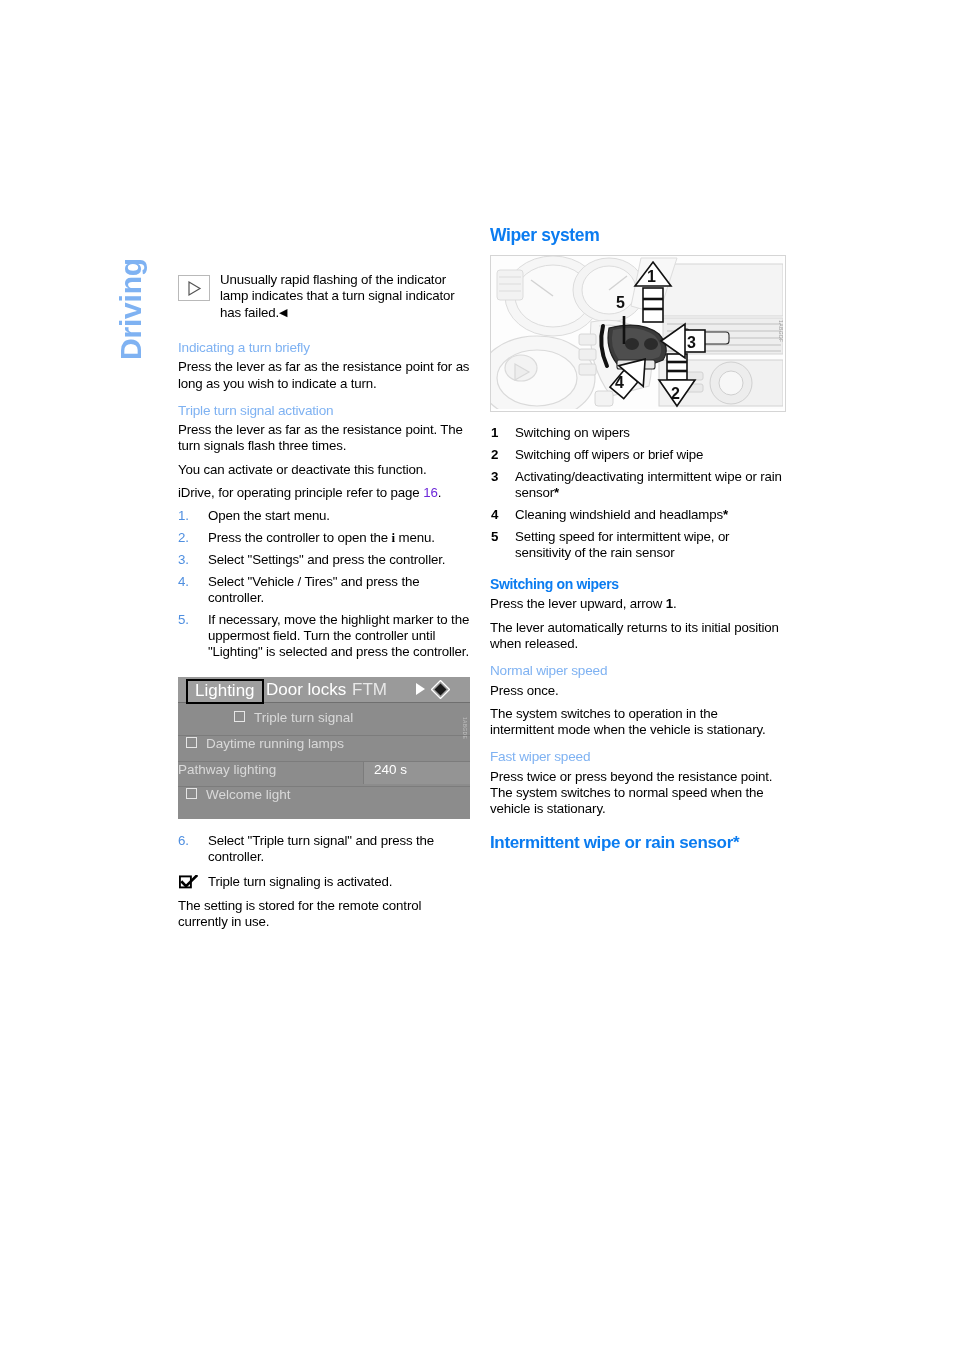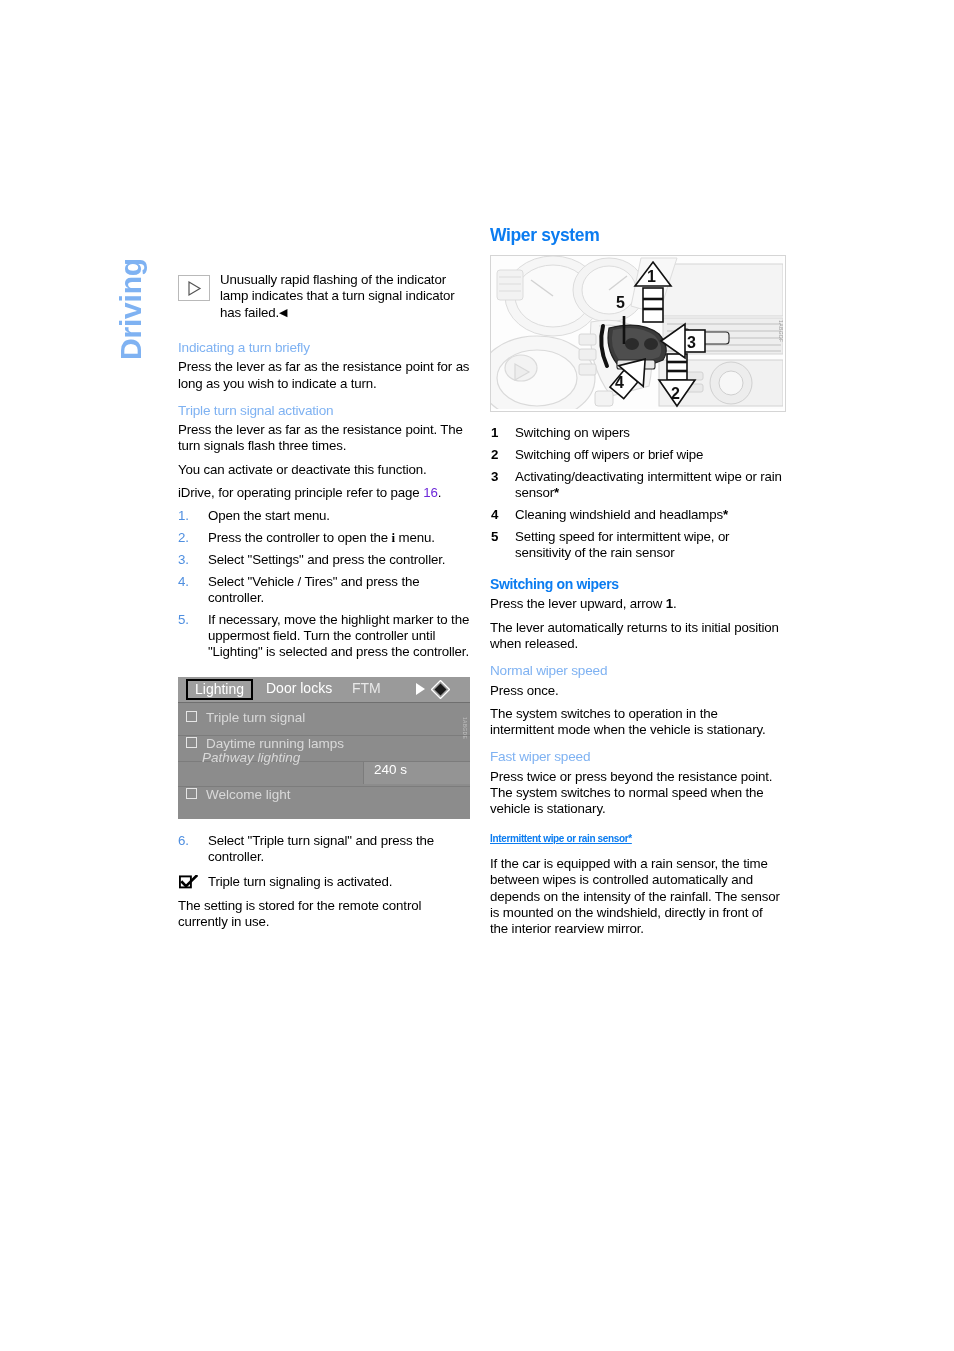--- a/index.html
+++ b/index.html
@@ -84,21 +84,21 @@
   .idrive{
     position:relative;width:292px;height:142px;margin:16px 0 14px 0;
     background:#8c8c8c;overflow:hidden;
     font-family:"Liberation Sans","DejaVu Sans",sans-serif;
   }
   .idrive .bar{
     position:absolute;left:0;top:0;width:292px;height:25px;
     background:#9a9a9a;border-bottom:1px solid #6f6f6f;
   }
   .idrive .tab{
-    position:absolute;top:3px;font-size:14px;color:#ffffff;
+    position:absolute;top:3px;font-size:17px;color:#ffffff;
     font-weight:normal;white-space:nowrap;
   }
   .idrive .tab.sel{
     left:8px;top:2px;color:#ffffff;
     border:2px solid #000;background:#9f9f9f;
     padding:0px 7px 1px 7px;
   }
   .idrive .tab.t2{left:88px;}
   .idrive .tab.t3{left:174px;color:#e8e8e8;}
   .idrive .arrow-r{
@@ -219,32 +219,32 @@
       <div class="tab t3">FTM</div>
 
       <div class="arrow-r"></div>
       <div class="diamond">
         <svg width="19" height="19" viewBox="0 0 19 19">
           <polygon points="9.5,0.5 18.5,9.5 9.5,18.5 0.5,9.5" fill="none" stroke="#ffffff" stroke-width="1.3"></polygon>
           <polygon points="9.5,3.5 15.5,9.5 9.5,15.5 3.5,9.5" fill="#1a1a1a"></polygon>
         </svg>
       </div>
 
-      <div class="row" style="top:33px;">
+      <div class="row" style="top:33px;padding-left:48px;">
         <span class="cb"></span><span>Triple turn signal</span>
       </div>
       <div class="divider" style="top:58px;"></div>
 
       <div class="row" style="top:59px;">
         <span class="cb"></span><span>Daytime running lamps</span>
       </div>
       <div class="divider" style="top:84px;"></div>
 
       <div class="valbox"></div>
-      <div class="row" style="top:73px;padding-left:24px;font-style:italic;">
+      <div class="row" style="top:85px;padding-left:0;">
         <span>Pathway lighting</span>
       </div>
       <div class="val" style="top:85px;">240 s</div>
       <div class="divider" style="top:109px;"></div>
 
       <div class="row" style="top:110px;">
         <span class="cb"></span><span>Welcome light</span>
       </div>
 
       <div class="vcap">1ABGDE</div>
@@ -413,22 +413,21 @@
     <p style="margin-top:7px;">The lever automatically returns to its initial position when released.</p>
 
     <h3 class="h3 sp-top-sm">Normal wiper speed</h3>
     <p class="tight">Press once.</p>
     <p style="margin-top:7px;">The system switches to operation in the intermittent mode when the vehicle is stationary.</p>
 
     <h3 class="h3 sp-top-sm">Fast wiper speed</h3>
     <p class="tight">Press twice or press beyond the resistance point.</p>
     <p>The system switches to normal speed when the vehicle is stationary.</p>
 
-    <h3 class="h2 sp-top" style="font-size:10px;margin-bottom:12px;text-decoration:underline;">Intermittent wipe or rain sensor*</h3>
-    <p>If the car is equipped with a rain sensor, the time between wipes is controlled automatically and depends on the intensity of the rainfall. The sensor is mounted on the windshield, directly in front of the interior rearview mirror.</p>
+    <h3 class="h2 sp-top" style="font-size:17px;margin-bottom:4px;">Intermittent wipe or rain sensor*</h3>
   </div>
 
   <div class="footer">
     
     
     
   </div>
 
 </div>
 

